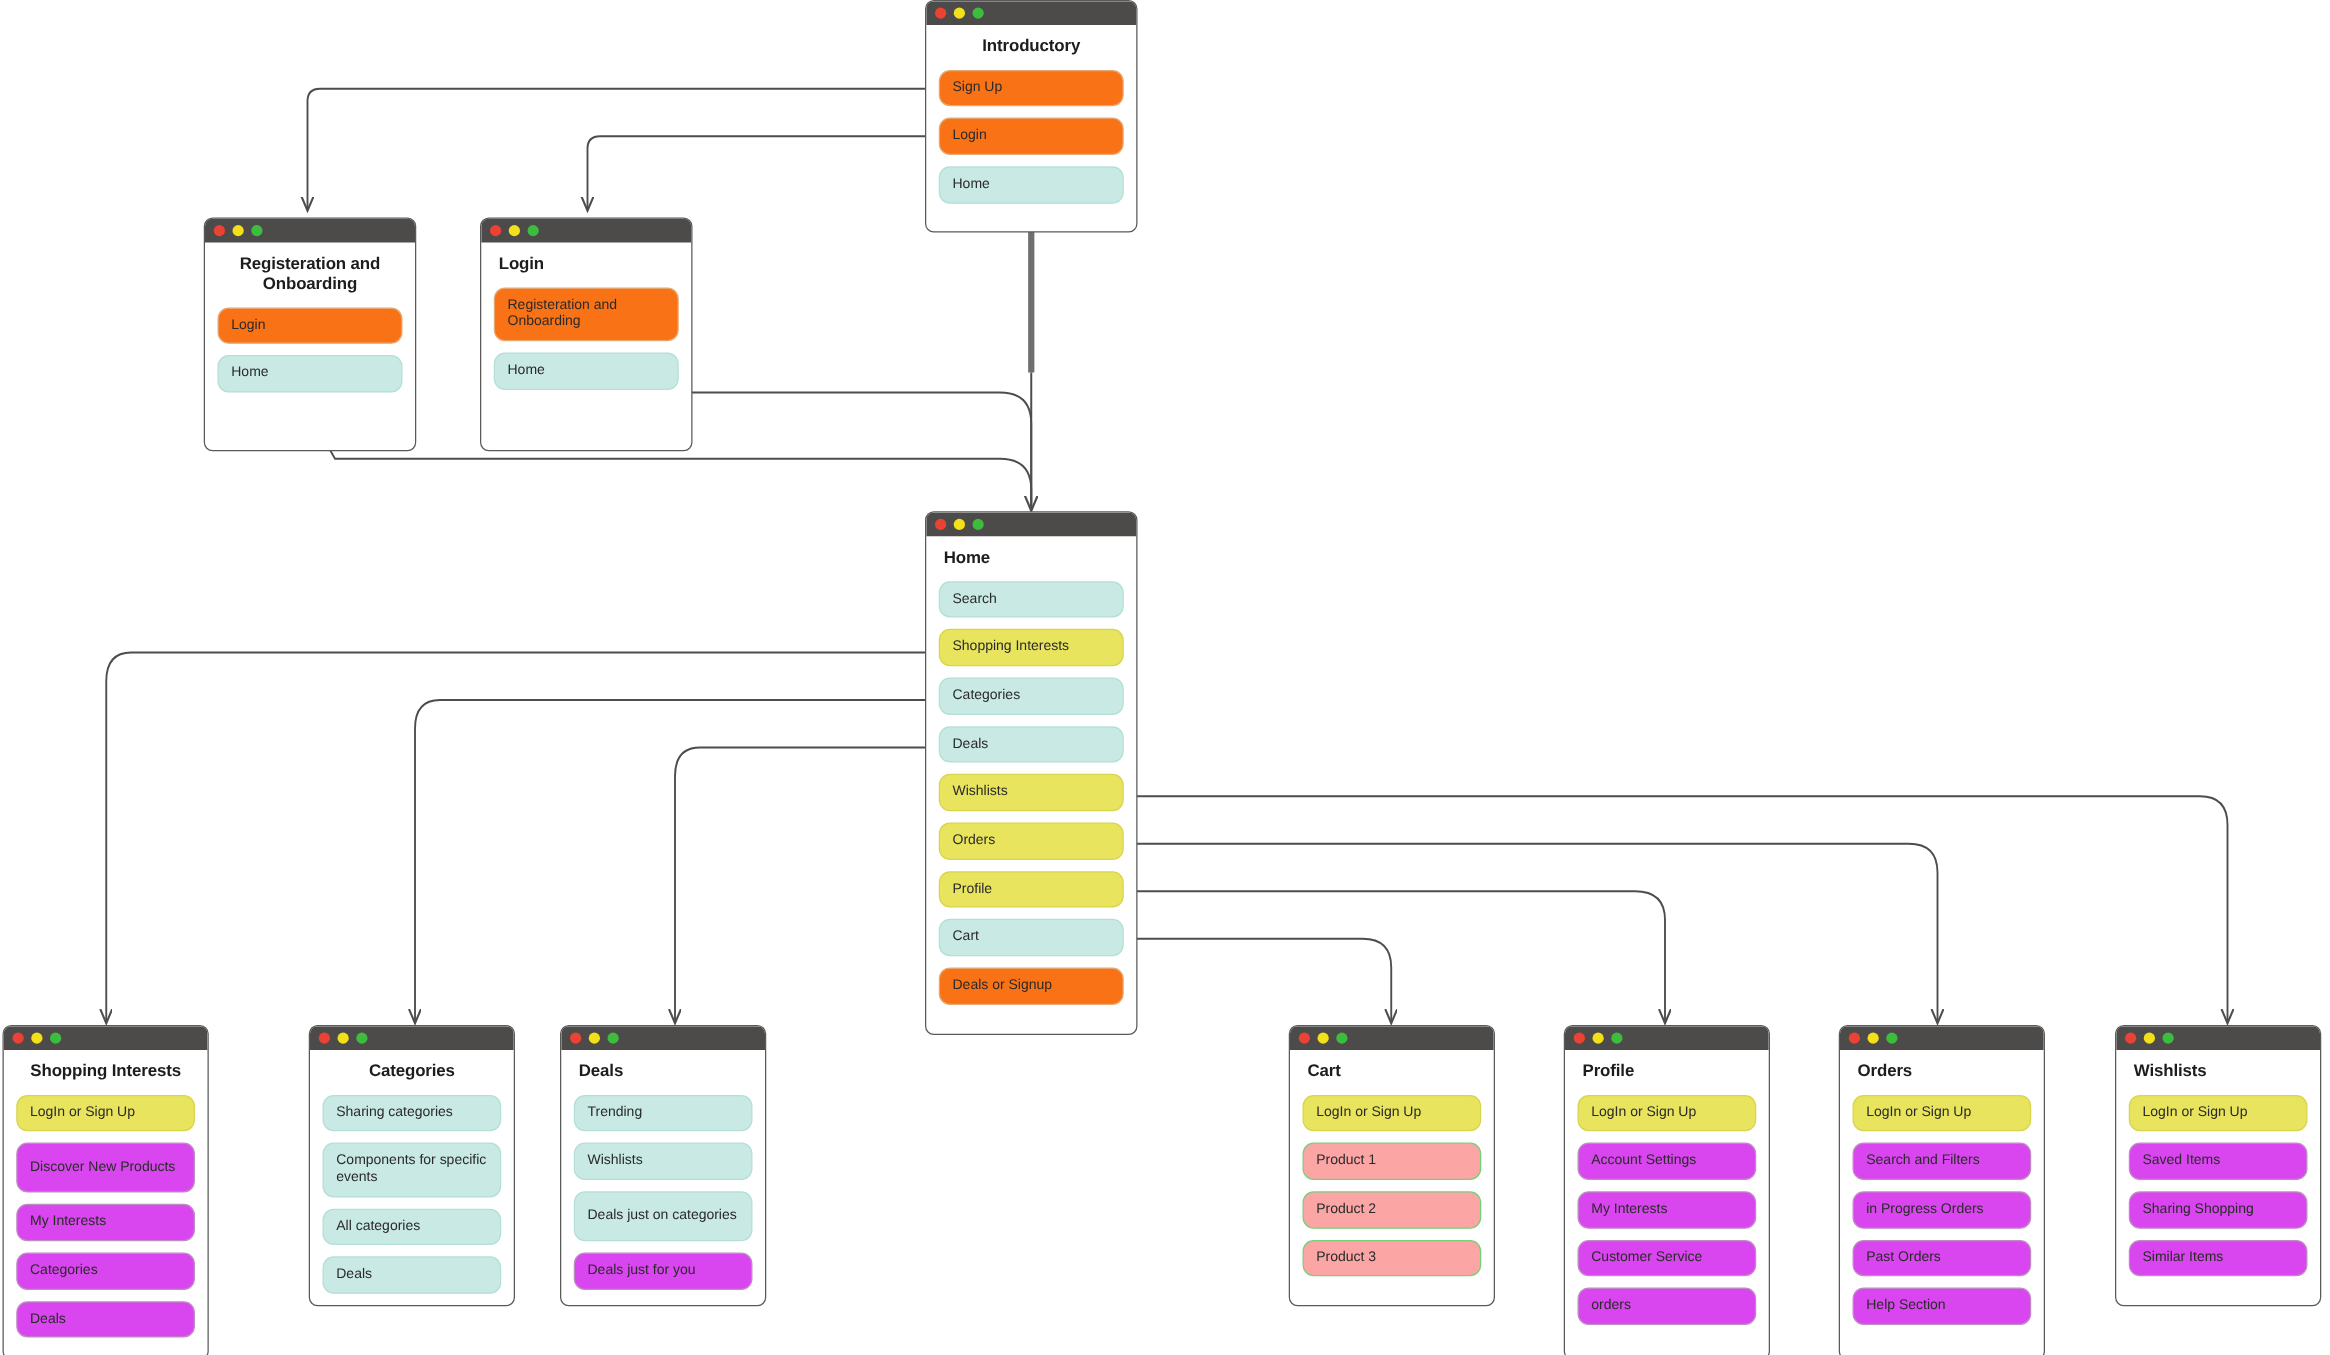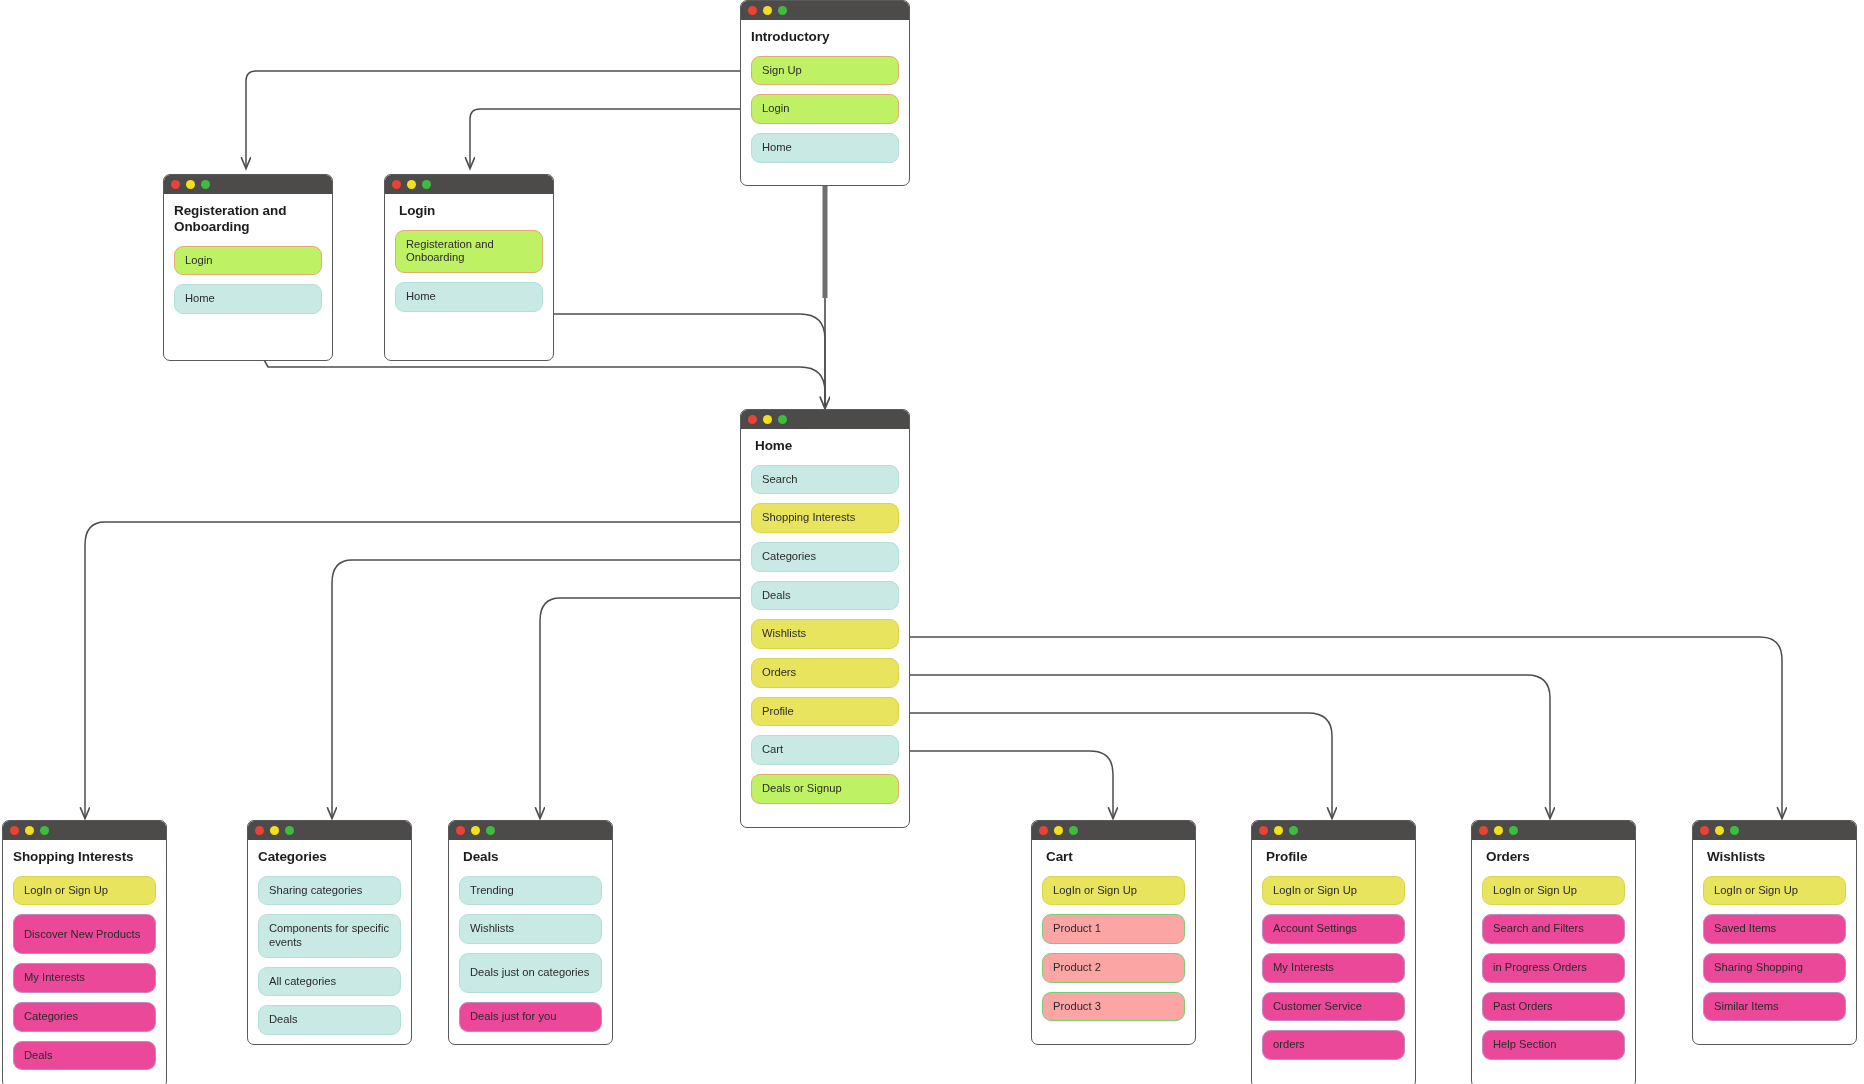--- a/index.html
+++ b/index.html
@@ -53,20 +53,21 @@
   .dot.yellow { background: #f2e11a; }
   .dot.green { background: #3dbd3d; }
   .win-body {
     padding: 9px 10px 12px 10px;
     box-sizing: border-box;
   }
   .win-title {
     font-size: 13.5px;
     font-weight: bold;
     color: #1d1d1d;
+    text-align: center;
     line-height: 1.17;
     margin-bottom: 11px;
     letter-spacing: -0.1px;
   }
   .win-title.left {
     text-align: left;
     padding-left: 4px;
   }
   .pill {
     border-radius: 9px;
@@ -75,23 +76,23 @@
     line-height: 1.22;
     padding: 7px 10px;
     margin-bottom: 9px;
     box-sizing: border-box;
     min-height: 28px;
     display: flex;
     align-items: center;
   }
   .pill:last-child { margin-bottom: 0; }
   .pill.teal   { background: #c8e9e4; border: 1px solid #b4ded8; }
-  .pill.orange { background: #bef264; border: 1px solid #e5a973; }
+  .pill.orange { background: #f97316; border: 1px solid #e5a973; }
   .pill.yellow { background: #e8e45e; border: 1px solid #d9d44e; }
-  .pill.purple { background: #ec4899; border: 1px solid #bd8cc0; }
+  .pill.purple { background: #d946ef; border: 1px solid #bd8cc0; }
   .pill.green  { background: #fca5a5; border: 1px solid #78cf78; }
   .pill.two-line { min-height: 40px; }
 </style>
 </head>
 <body>
 
 <div id="canvas">
 
   <svg id="edges" viewBox="0 0 1864 1084" width="1864" height="1084">
     <defs>

